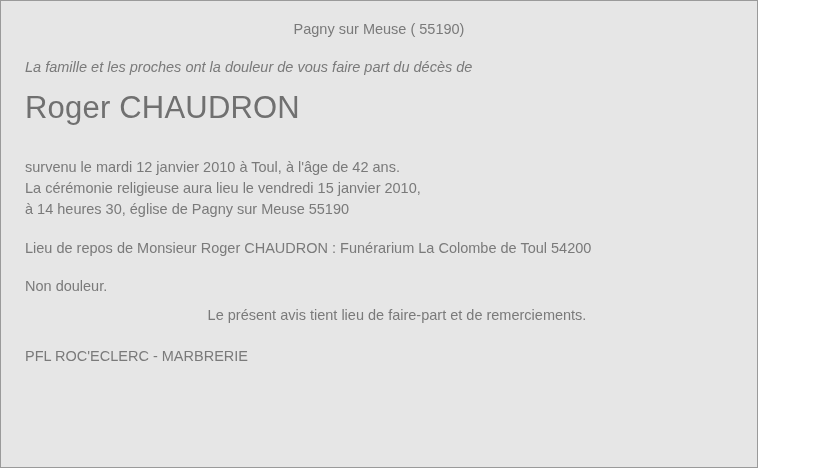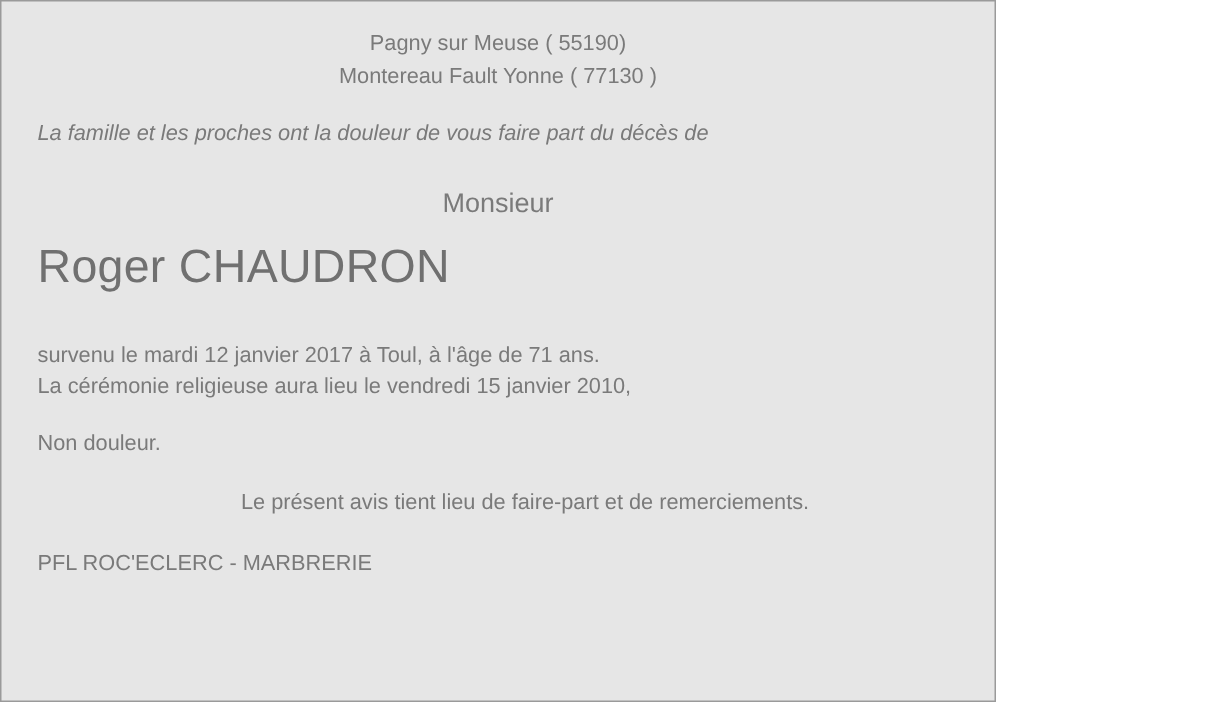--- a/index.html
+++ b/index.html
@@ -7,21 +7,21 @@
     padding: 0;
     background: #ffffff;
   }
   body {
     width: 816px;
     height: 468px;
     font-family: "Liberation Sans", sans-serif;
   }
   #notice {
     box-sizing: border-box;
-    width: 664px;
+    width: 758px;
     height: 468px;
     background: #e6e6e6;
     border: 1px solid #9a9a9a;
     padding: 18px 24px 10px 24px;
     color: #7a7a7a;
     position: relative;
   }
   .line {
     color: #7a7a7a;
     line-height: 1.45;
@@ -62,49 +62,49 @@
   .repose {
     font-size: 14.5px;
     margin-top: 17px;
   }
   .visibility {
     font-size: 14.5px;
     margin-top: 17px;
   }
   .avis {
     font-size: 14.5px;
-    margin-top: 18px;
+    margin-top: 8px;
     text-align: center;
     padding-left: 36px;
   }
   .pfl {
     font-size: 14.5px;
     margin-top: 20px;
   }
 </style>
 </head>
 <body>
 
 <div id="notice">
 
   <div class="loc line">Pagny sur Meuse ( 55190)</div>
-  <div class="loc line">Montereau Fault Yonne ( 77130 )</div>
 
   <div class="intro line left">La famille et les proches ont la douleur de vous faire part du décès de</div>
 
-  <div class="title-monsieur line">Monsieur</div>
 
   <div class="name line">Roger CHAUDRON</div>
 
-  <div class="death-line line left">survenu le mardi 12 janvier 2017 à Toul, à l'âge de 71 ans.</div>
+  <div class="death-line line left">survenu le mardi 12 janvier 2010 à Toul, à l'âge de 42 ans.</div>
 
   <div class="ceremony line left">
     <div>La cérémonie religieuse aura lieu le vendredi 15 janvier 2010,</div>
+    <div>à 14 heures 30, église de Pagny sur Meuse 55190</div>
   </div>
 
+  <div class="repose line left">Lieu de repos de Monsieur Roger CHAUDRON : Funérarium La Colombe de Toul 54200</div>
 
   <div class="visibility line left">Non douleur.</div>
 
   <div class="avis line">Le présent avis tient lieu de faire-part et de remerciements.</div>
 
   <div class="pfl line left">PFL ROC'ECLERC - MARBRERIE</div>
 
 </div>
 
 </body></html>

